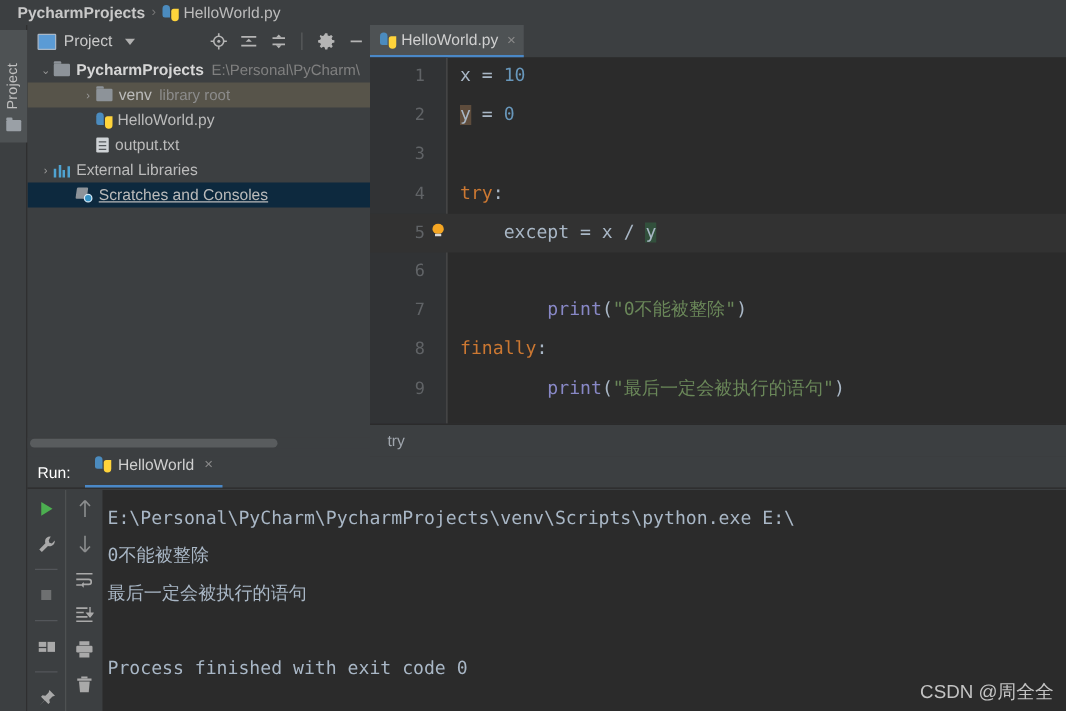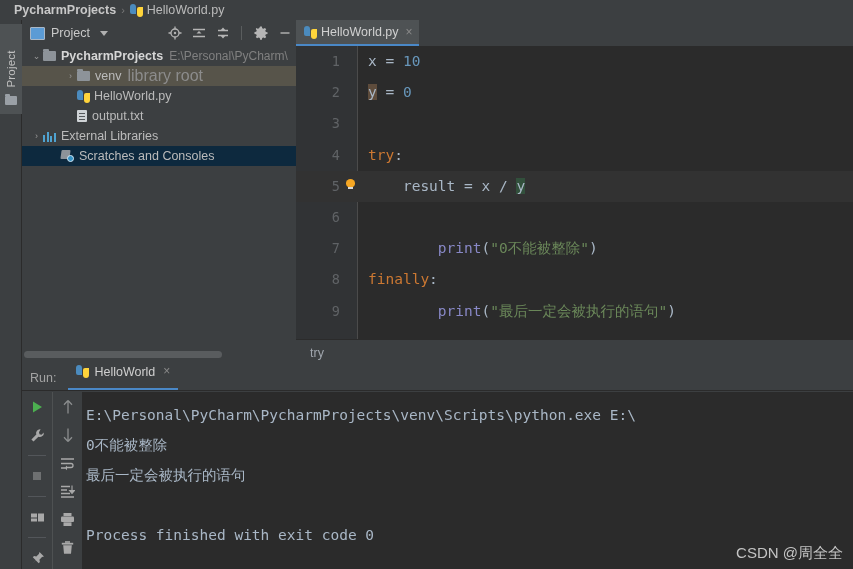--- a/index.html
+++ b/index.html
@@ -177,21 +177,21 @@
     position: relative;
     height: 20px;
     display: flex;
     align-items: center;
     white-space: nowrap;
     font-size: 12.5px;
     color: #bbbbbb;
     padding-right: 4px;
   }
   .trow.hover { background: #57544a; }
-  .trow.selected { background: #0d293e; }
+  .trow.selected { background: #0d293e; text-decoration: underline; }
   .tarrow {
     width: 13px;
     flex: 0 0 13px;
     text-align: center;
     color: #9a9a9a;
     font-size: 9px;
     line-height: 1;
   }
   .t-indent-1 { margin-left: 8px; }
   .t-indent-2 { margin-left: 26px; }
@@ -262,21 +262,21 @@
     right: 0; bottom: 0;
     width: 7px; height: 7px;
     border-radius: 50%;
     background: #3592c4;
     border: 1px solid #d4e9f7;
     box-sizing: border-box;
   }
   .tname { color: #bbbbbb; }
   .tname.bold { font-weight: bold; color: #d6d6d6; }
   .tpath { color: #808080; margin-left: 6px; font-size: 12px; }
-  .ttag { color: #8c8c8c; margin-left: 6px; font-size: 16px; }
+  .ttag { color: #8c8c8c; margin-left: 6px; font-size: 12px; }
 
   .proj-hscroll-track {
     position: absolute;
     left: 0; bottom: 6px;
     width: 274px; height: 9px;
     background: #3c3f41;
   }
   .proj-hscroll-thumb {
     position: absolute;
     left: 2px; top: 1px;
@@ -412,21 +412,21 @@
     display: flex;
     align-items: stretch;
     padding-left: 8px;
     box-sizing: border-box;
     border-bottom: 1px solid #2b2b2b;
   }
   .run-label {
     display: flex;
     align-items: center;
     font-size: 12.5px;
-    color: #a3a3a3;
+    color: #ffffff;
     margin-right: 12px;
     text-align: right;
   }
   .run-tab {
     display: flex;
     align-items: flex-start;
     padding: 0 8px;
     border-bottom: 2px solid #4a88c7;
     font-size: 12.5px;
     color: #cfcfcf;
@@ -674,21 +674,21 @@
           <span class="lno">4</span>
           <span class="ctext"><span class="kw">try</span><span>:</span></span>
         </div>
 
         <div class="cline caret">
           <span class="lno">5</span>
           <span class="bulb">
             <span class="glass"></span>
             <span class="base"></span>
           </span>
-          <span class="ctext"><span>    </span><span>result = x / </span><span class="hl-green">y</span></span>
+          <span class="ctext"><span>    </span><span>except = x / </span><span class="hl-green">y</span></span>
         </div>
 
         <div class="cline">
           <span class="lno">6</span>
         </div>
 
         <div class="cline">
           <span class="lno">7</span>
           <span class="ctext"><span>        </span><span class="fn">print</span><span>(</span><span class="str">"0不能被整除"</span><span>)</span></span>
         </div>

